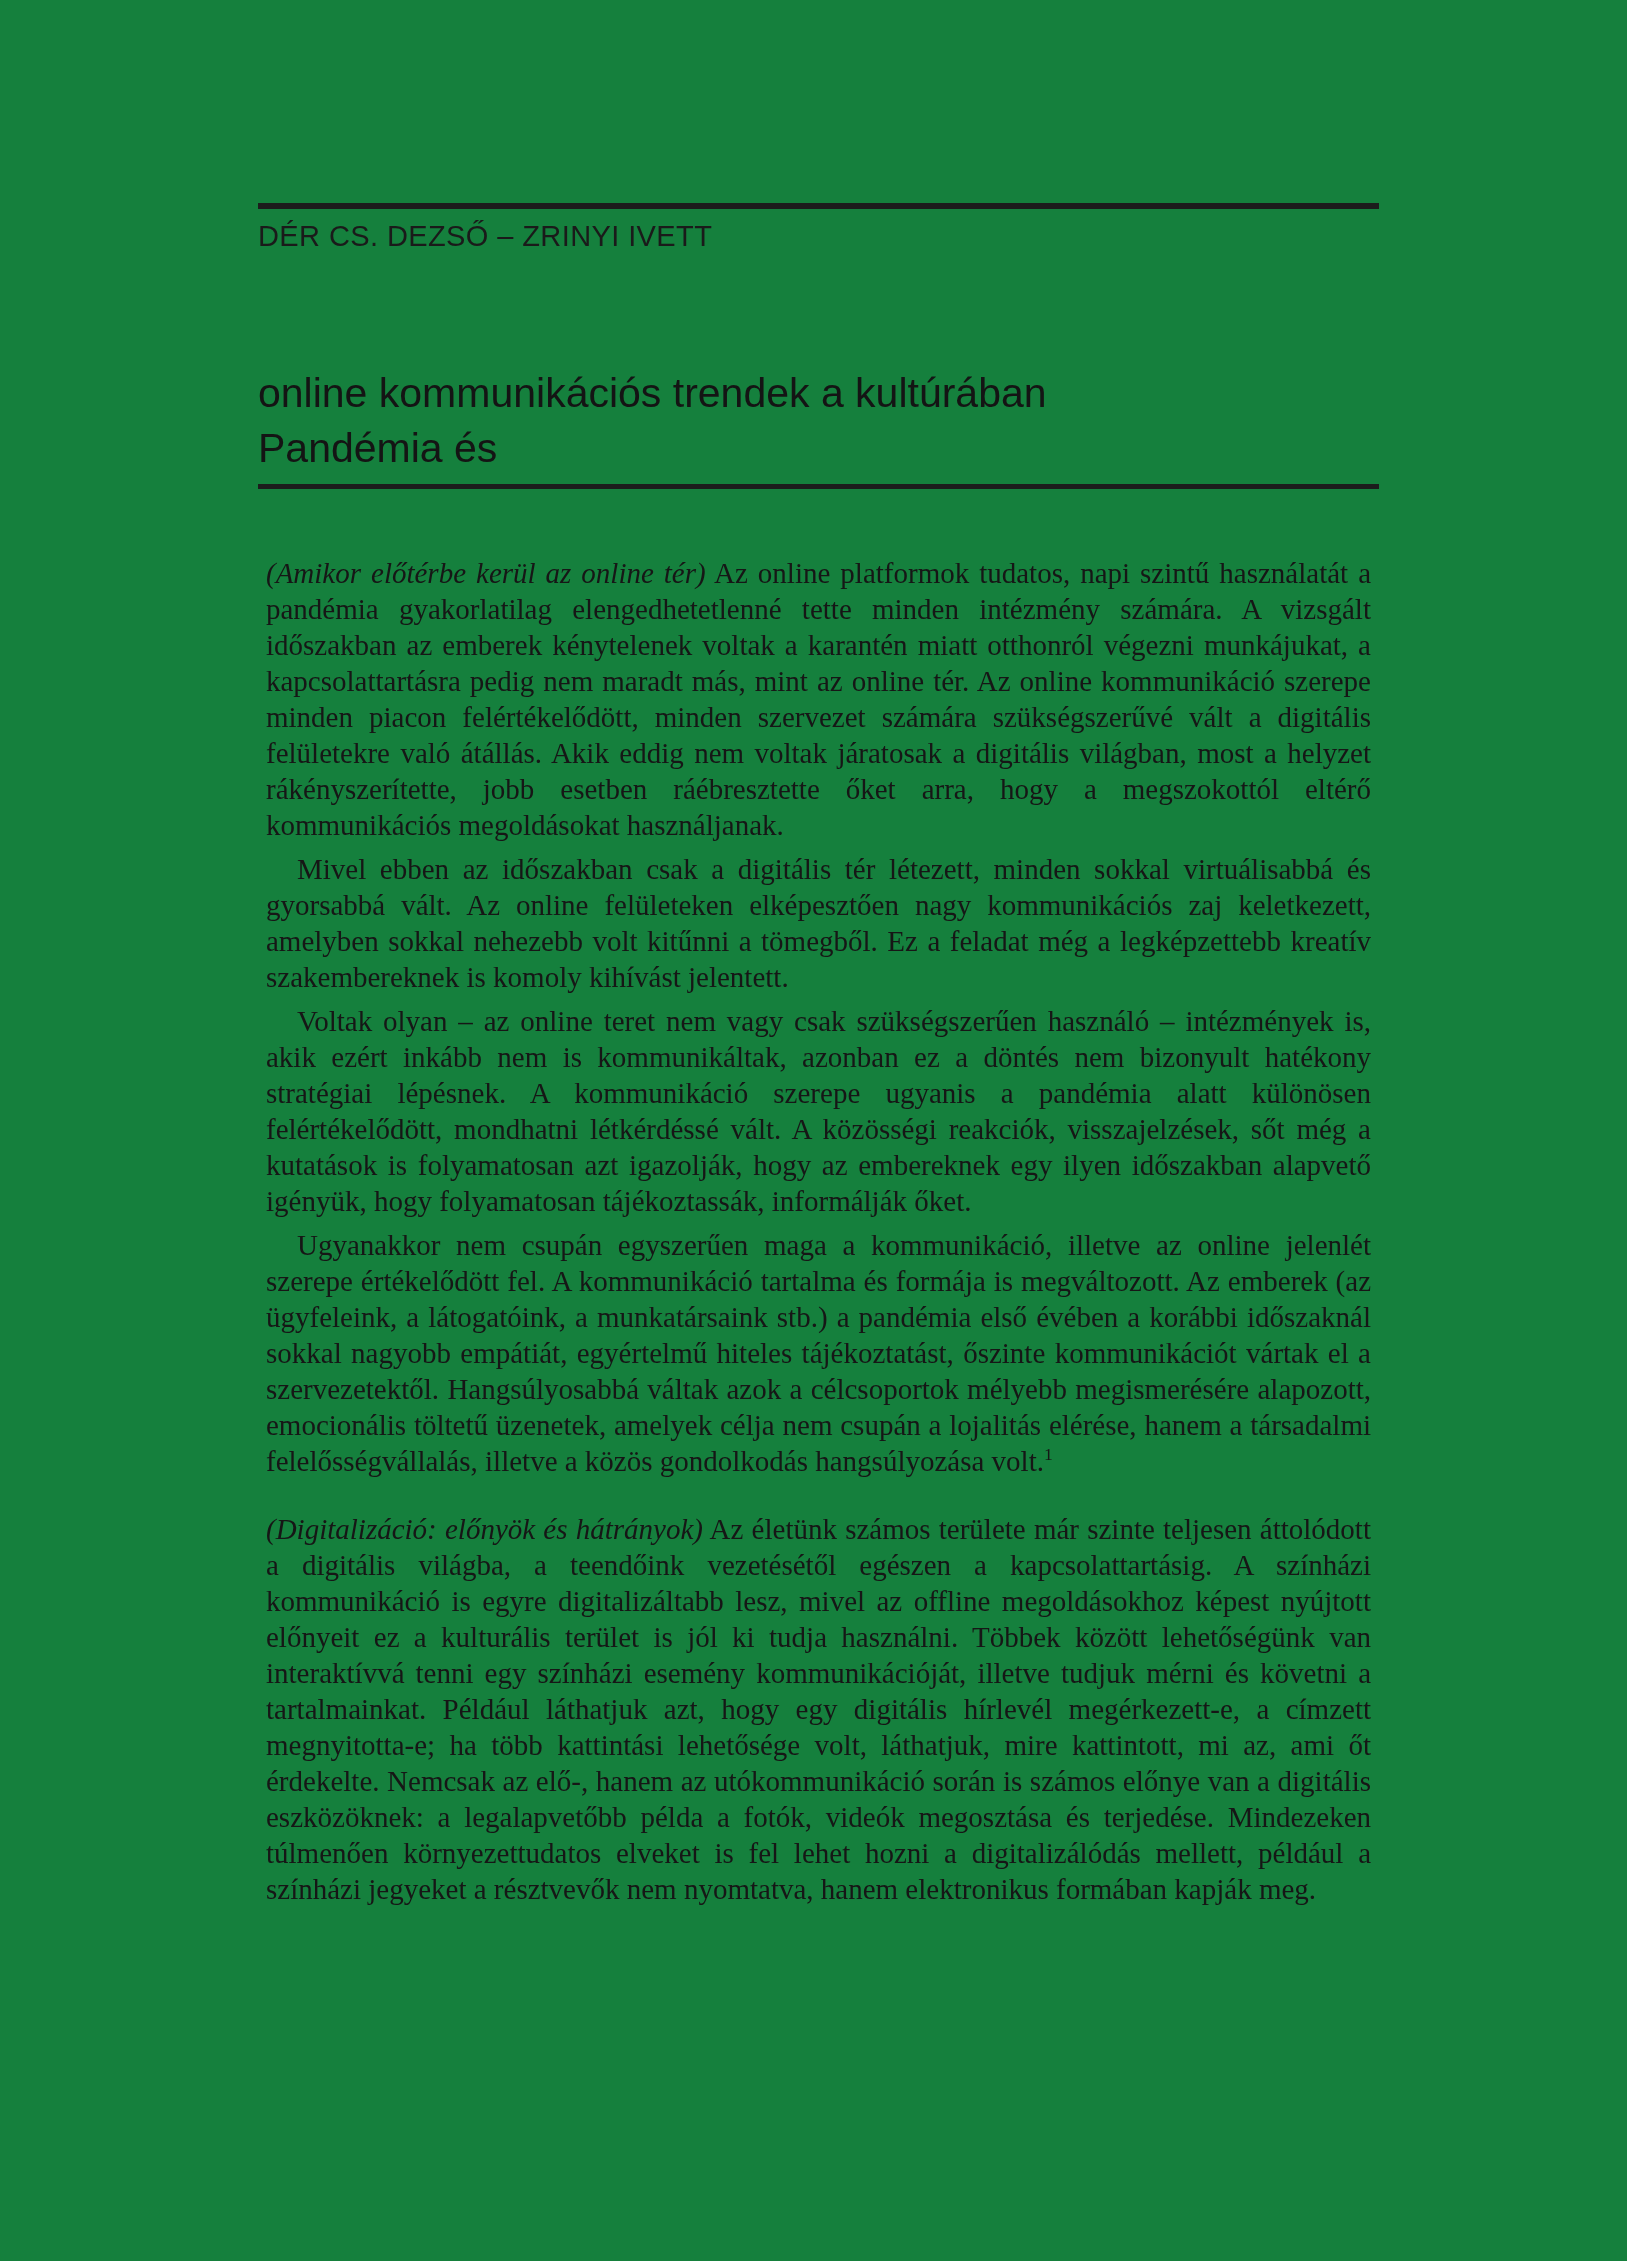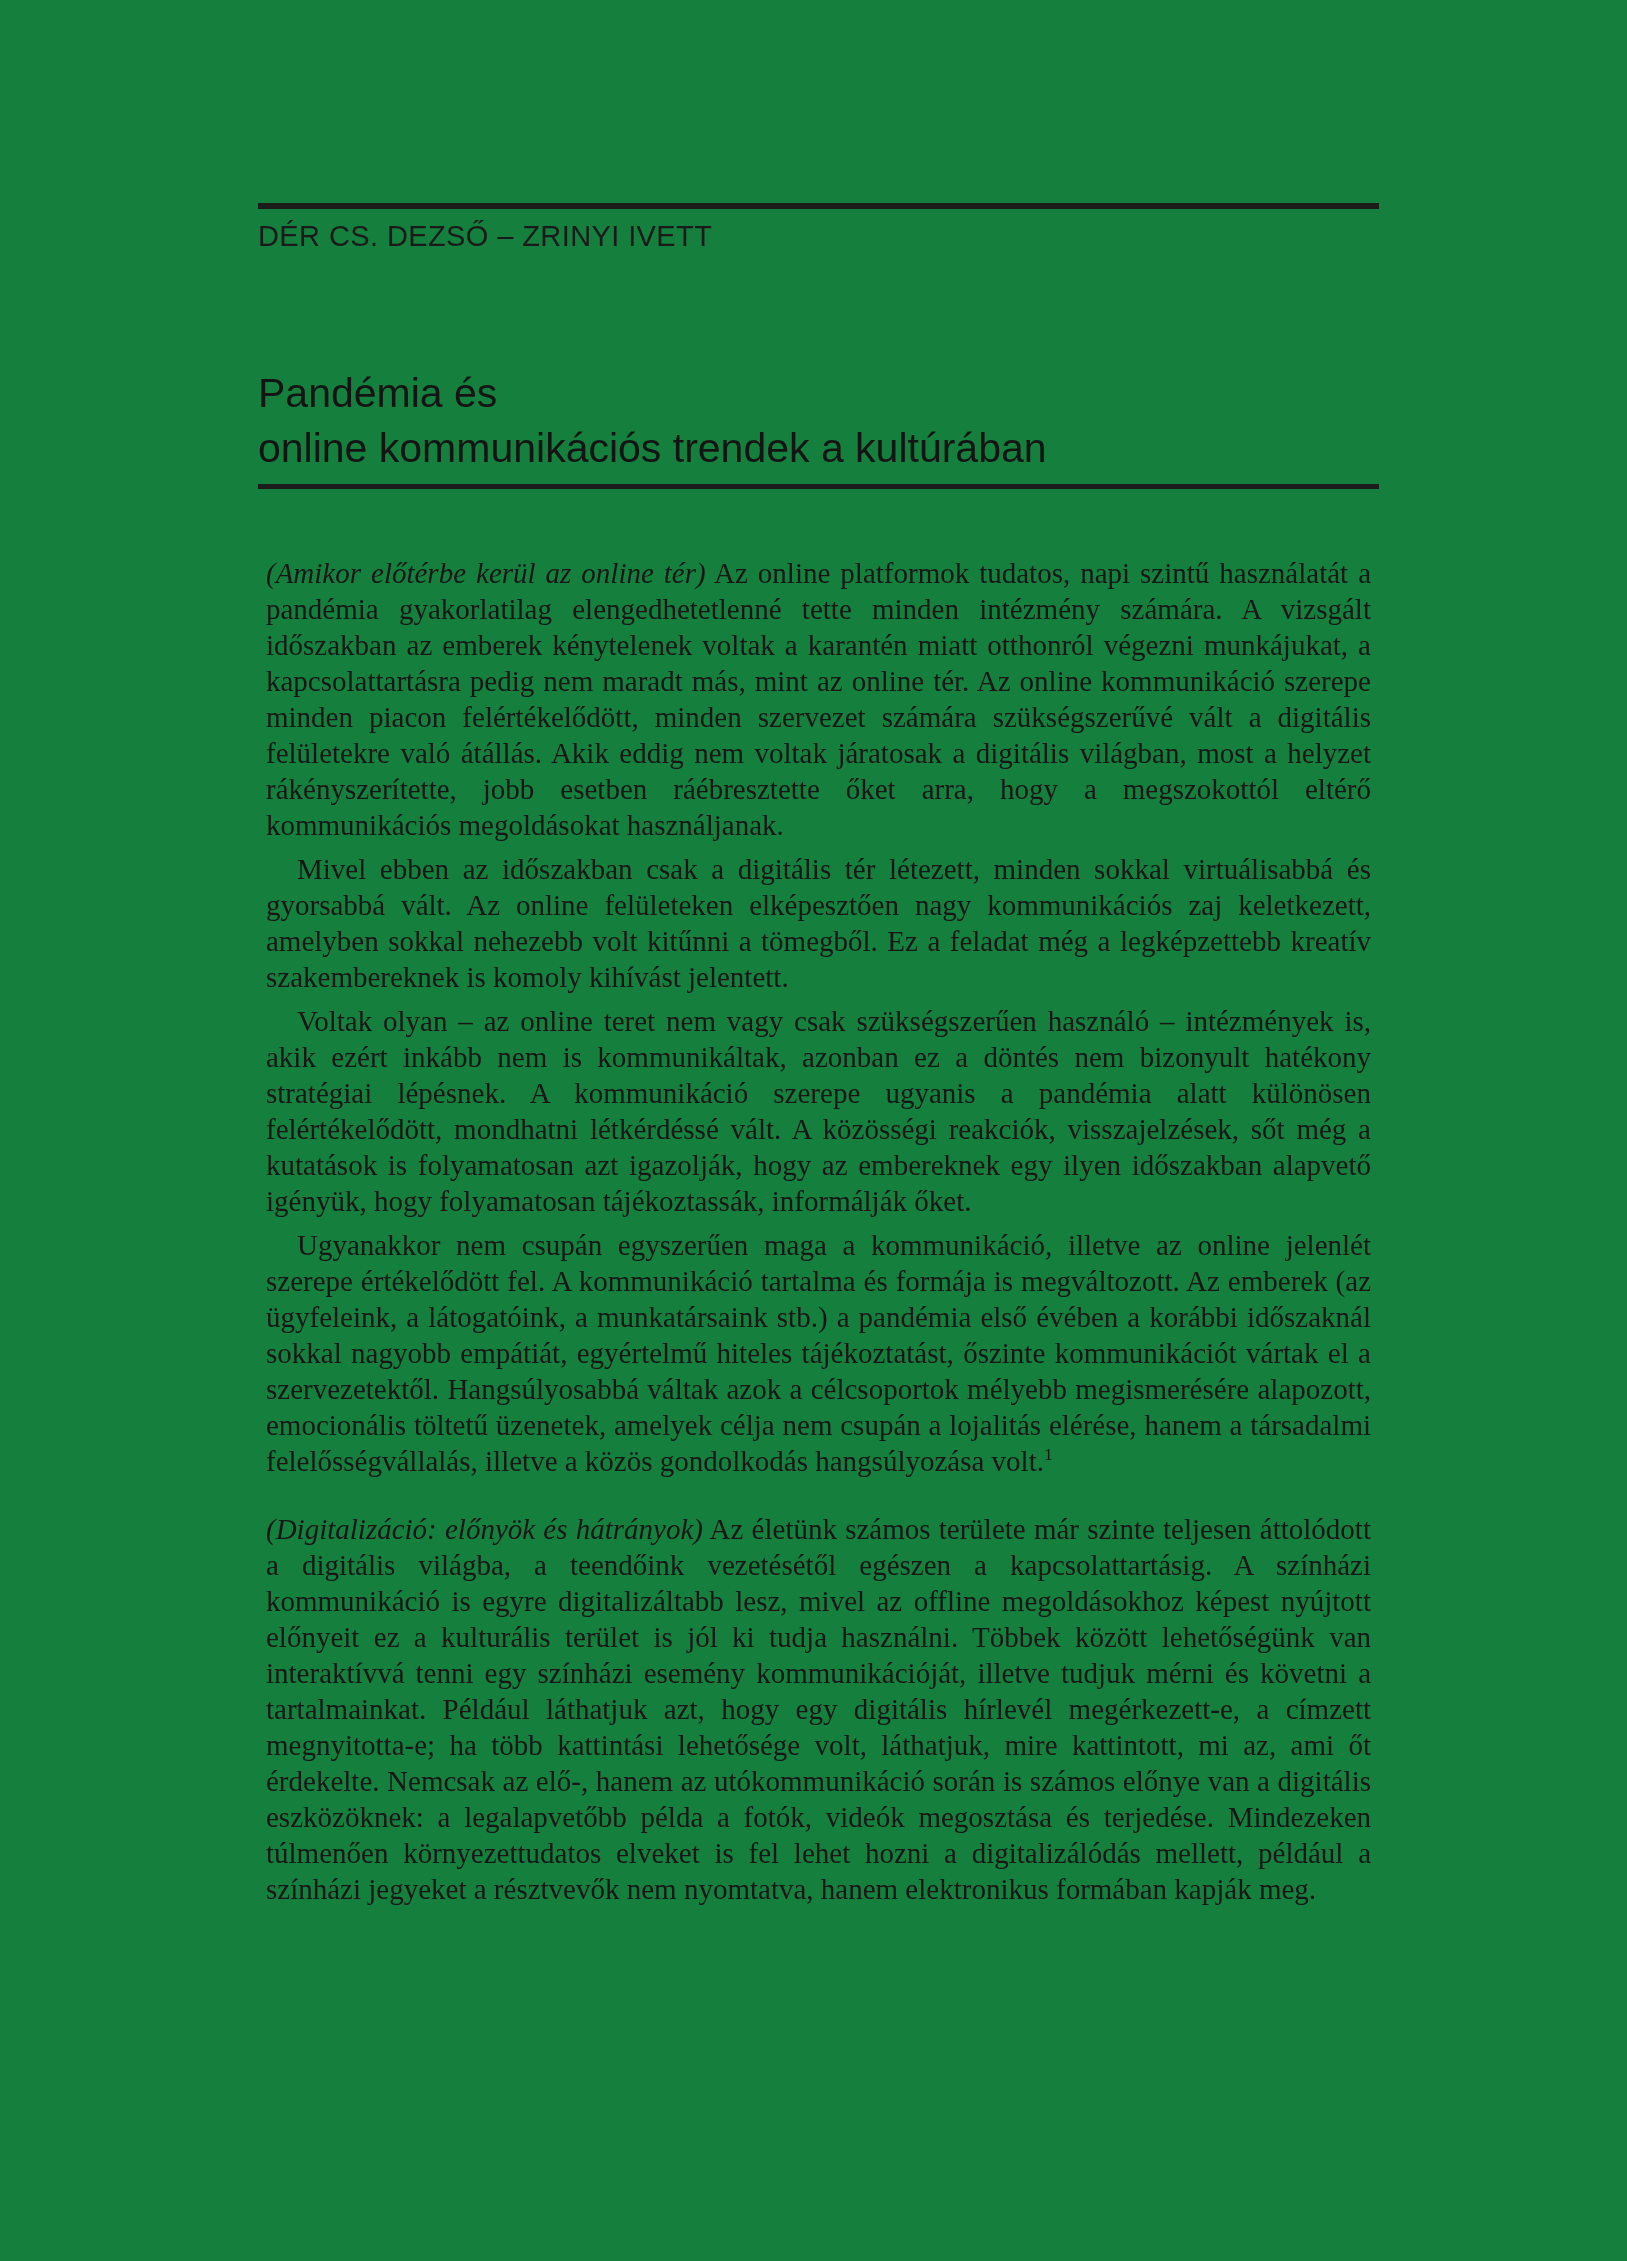--- a/index.html
+++ b/index.html
@@ -67,22 +67,22 @@
 <body>
 
 <div class="page">
   <div class="content">
 
     <hr class="rule-top">
 
     <div class="author">DÉR CS. DEZSŐ – ZRINYI IVETT</div>
 
     <div class="title">
+      <div>online kommunikációs trendek a kultúrában</div>
       <div>Pandémia és</div>
-      <div>online kommunikációs trendek a kultúrában</div>
     </div>
 
     <hr class="rule-title">
 
     <div class="bodytext">
 
       <p class="para"><em class="lead">(Amikor előtérbe kerül az online tér)</em><span> Az online platformok tudatos, napi szintű használatát a pandémia gyakorlatilag elengedhetetlenné tette minden intézmény számára. A vizsgált időszakban az emberek kénytelenek voltak a karantén miatt otthonról végezni munkájukat, a kapcsolattartásra pedig nem maradt más, mint az online tér. Az online kommunikáció szerepe minden piacon felértékelődött, minden szervezet számára szükségszerűvé vált a digitális felületekre való átállás. Akik eddig nem voltak járatosak a digitális világban, most a helyzet rákényszerítette, jobb esetben ráébresztette őket arra, hogy a megszokottól eltérő kommunikációs megoldásokat használjanak.</span></p>
 
       <p class="para indent"><span>Mivel ebben az időszakban csak a digitális tér létezett, minden sokkal virtuálisabbá és gyorsabbá vált. Az online felületeken elképesztően nagy kommunikációs zaj keletkezett, amelyben sokkal nehezebb volt kitűnni a tömegből. Ez a feladat még a legképzettebb kreatív szakembereknek is komoly kihívást jelentett.</span></p>
 

